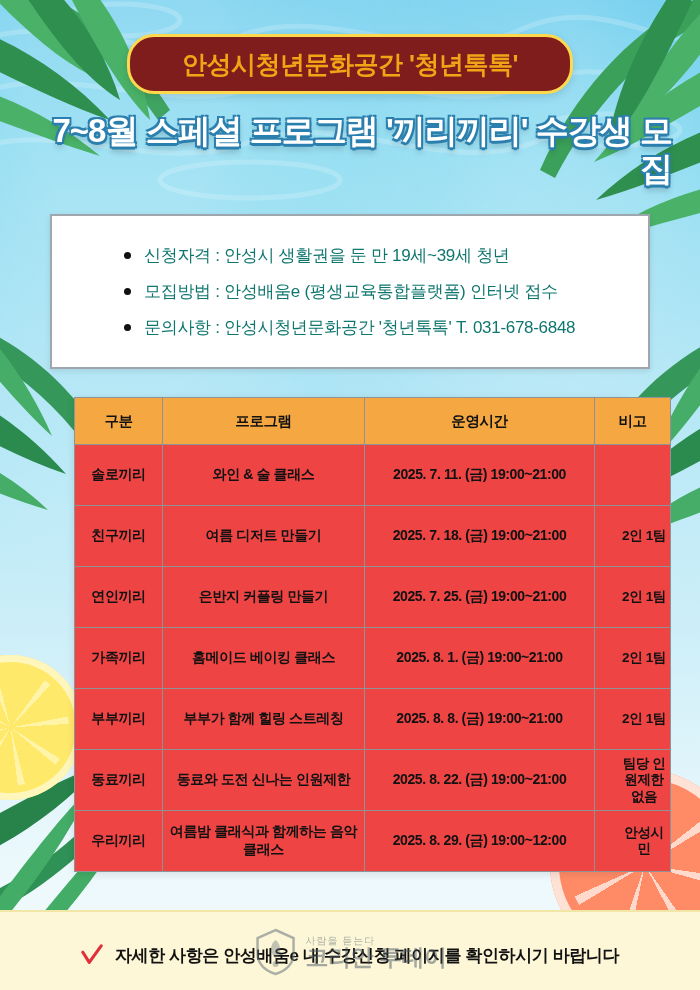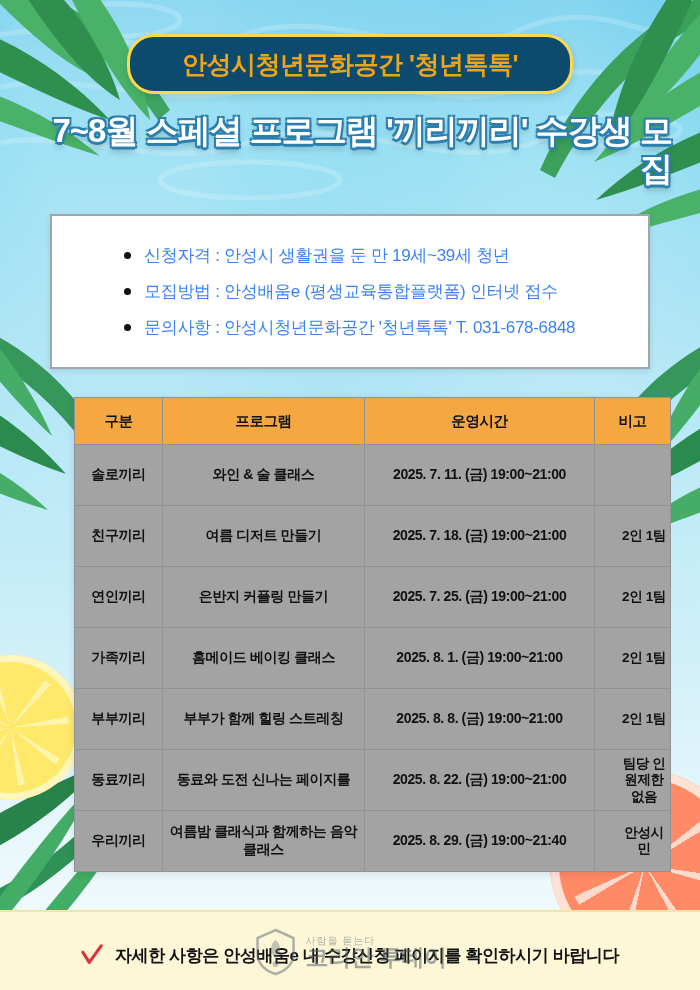--- a/index.html
+++ b/index.html
@@ -107,21 +107,21 @@
     z-index: 5;
     padding: 0 28px;
   }
 
   
   .title-pill {
     margin: 34px auto 0;
     width: 440px;
     height: 54px;
     border-radius: 27px;
-    background: #0c4a6e;
+    background: #7f1d1d;
     border: 3px solid #ffd84d;
     box-shadow: 0 3px 8px rgba(0,0,0,0.12);
     display: flex;
     align-items: center;
     justify-content: center;
   }
   .title-pill span {
     font-size: 25px;
     font-weight: bold;
     color: #f2a417;
@@ -153,21 +153,21 @@
     padding: 22px 0 22px 0;
   }
   .info-list {
     margin: 0;
     padding: 0 0 0 92px;
     list-style: none;
   }
   .info-list li {
     position: relative;
     font-size: 17px;
-    color: #3b82f6;
+    color: #0f766e;
     line-height: 1.52;
     padding: 5px 0;
     letter-spacing: -0.3px;
   }
   .info-list li::before {
     content: "";
     position: absolute;
     left: -20px;
     top: 14px;
     width: 7px; height: 7px;
@@ -194,21 +194,21 @@
     color: #111;
     letter-spacing: -0.4px;
   }
   thead th {
     background: #f5a742;
     font-weight: bold;
     height: 44px;
     font-size: 14.5px;
   }
   tbody td {
-    background: #a3a3a3;
+    background: #ef4444;
     height: 58px;
     font-weight: bold;
   }
   tbody td.note {
     font-weight: bold;
     font-size: 13.5px;
     line-height: 1.22;
     padding-left: 24px;
   }
   col.c1 { width: 88px; }
@@ -401,28 +401,28 @@
           <td class="note">2인 1팀</td>
         </tr>
         <tr>
           <td>부부끼리</td>
           <td>부부가 함께 힐링 스트레칭</td>
           <td>2025. 8. 8. (금) 19:00~21:00</td>
           <td class="note">2인 1팀</td>
         </tr>
         <tr>
           <td>동료끼리</td>
-          <td>동료와 도전 신나는 페이지를</td>
+          <td>동료와 도전 신나는 인원제한</td>
           <td>2025. 8. 22. (금) 19:00~21:00</td>
           <td class="note">팀당 인원제한 없음</td>
         </tr>
         <tr>
           <td>우리끼리</td>
           <td>여름밤 클래식과 함께하는 음악클래스</td>
-          <td>2025. 8. 29. (금) 19:00~21:40</td>
+          <td>2025. 8. 29. (금) 19:00~12:00</td>
           <td class="note">안성시민</td>
         </tr>
       </tbody>
     </table>
   </div>
 </div>
 
 <div class="footer-band">
   <div class="footer-inner">
     <svg class="check-icon" viewBox="0 0 24 24" aria-hidden="true">

